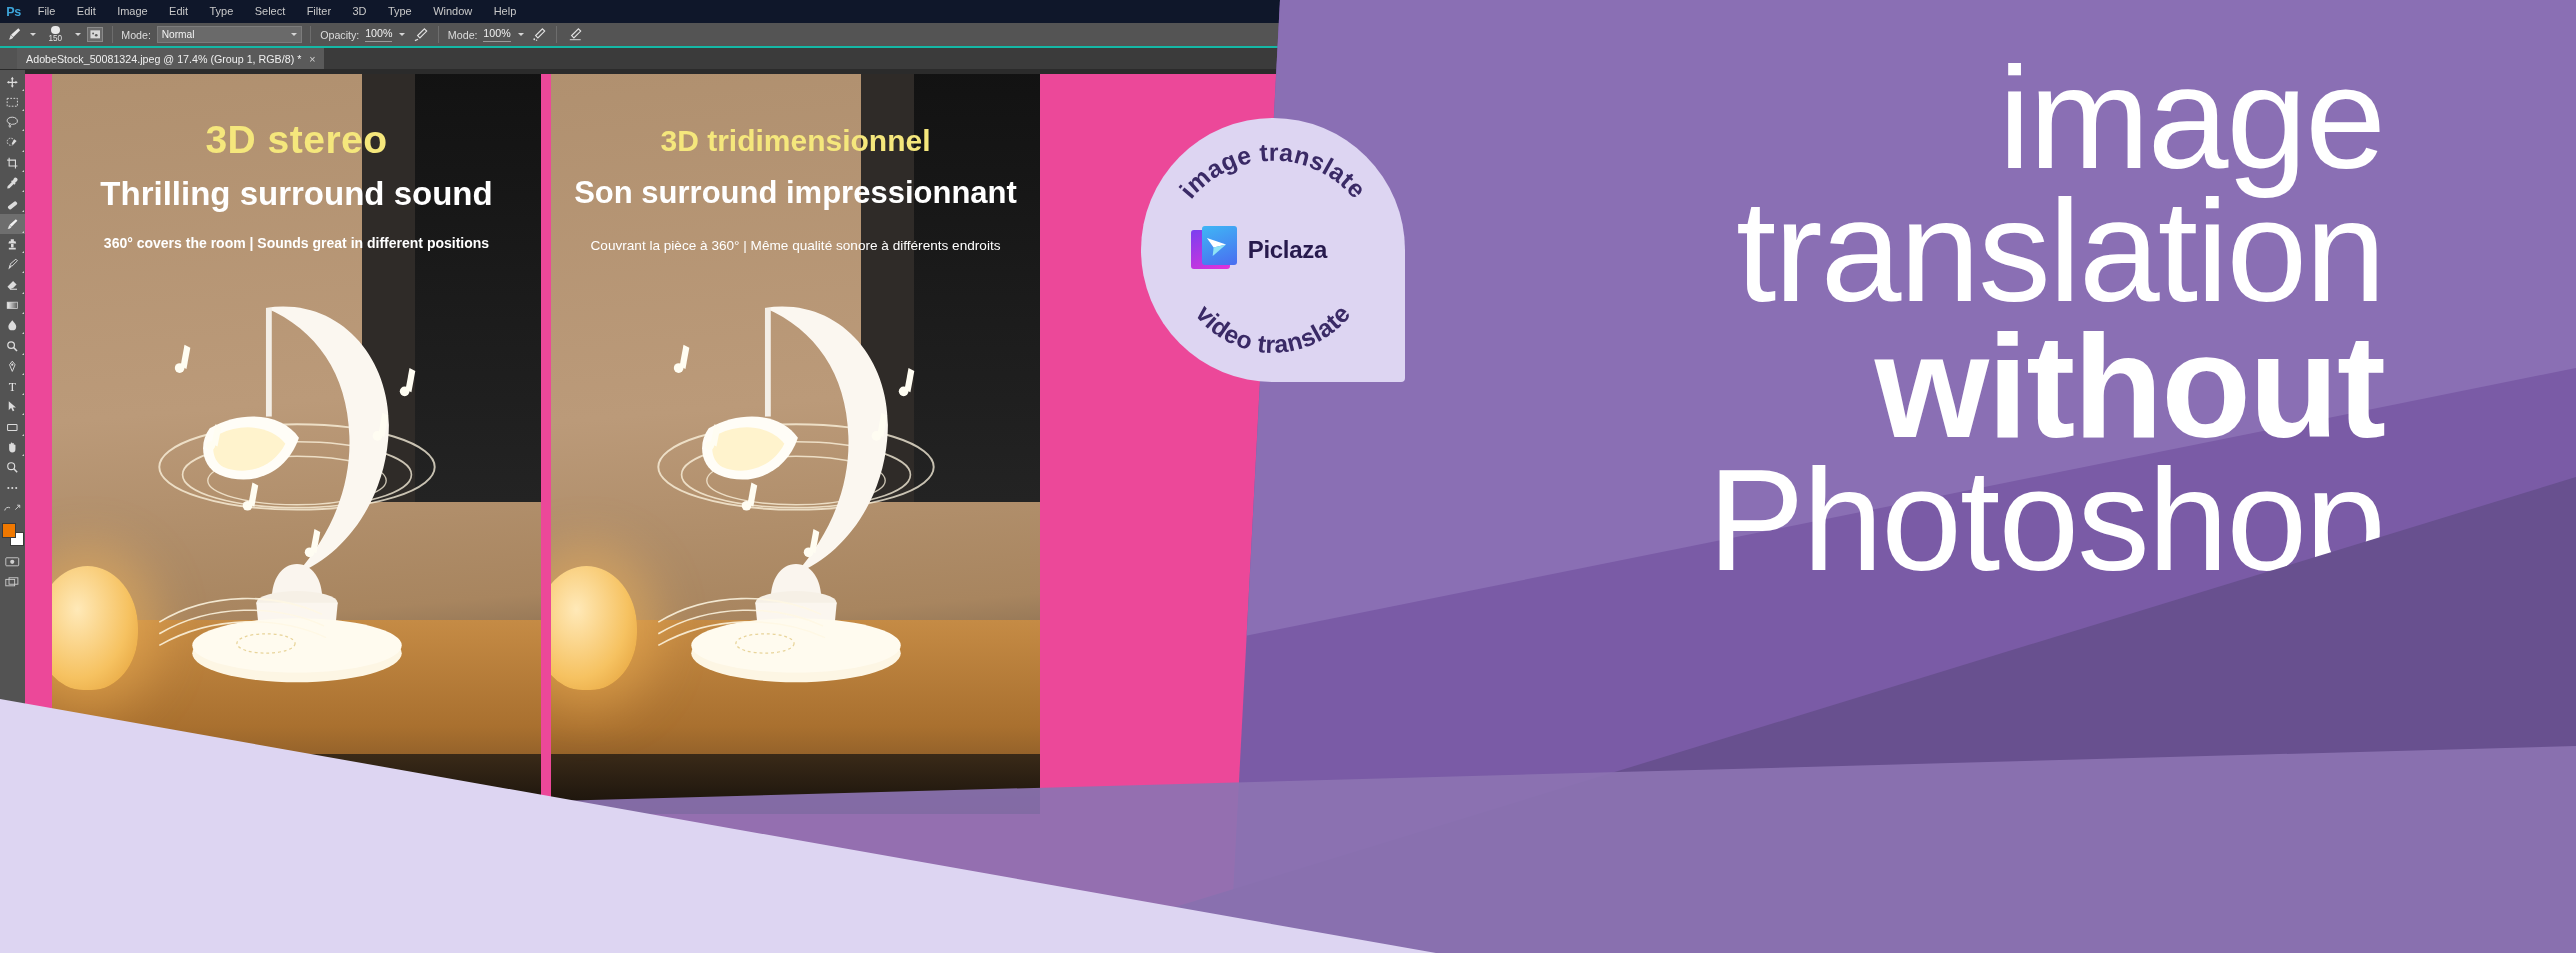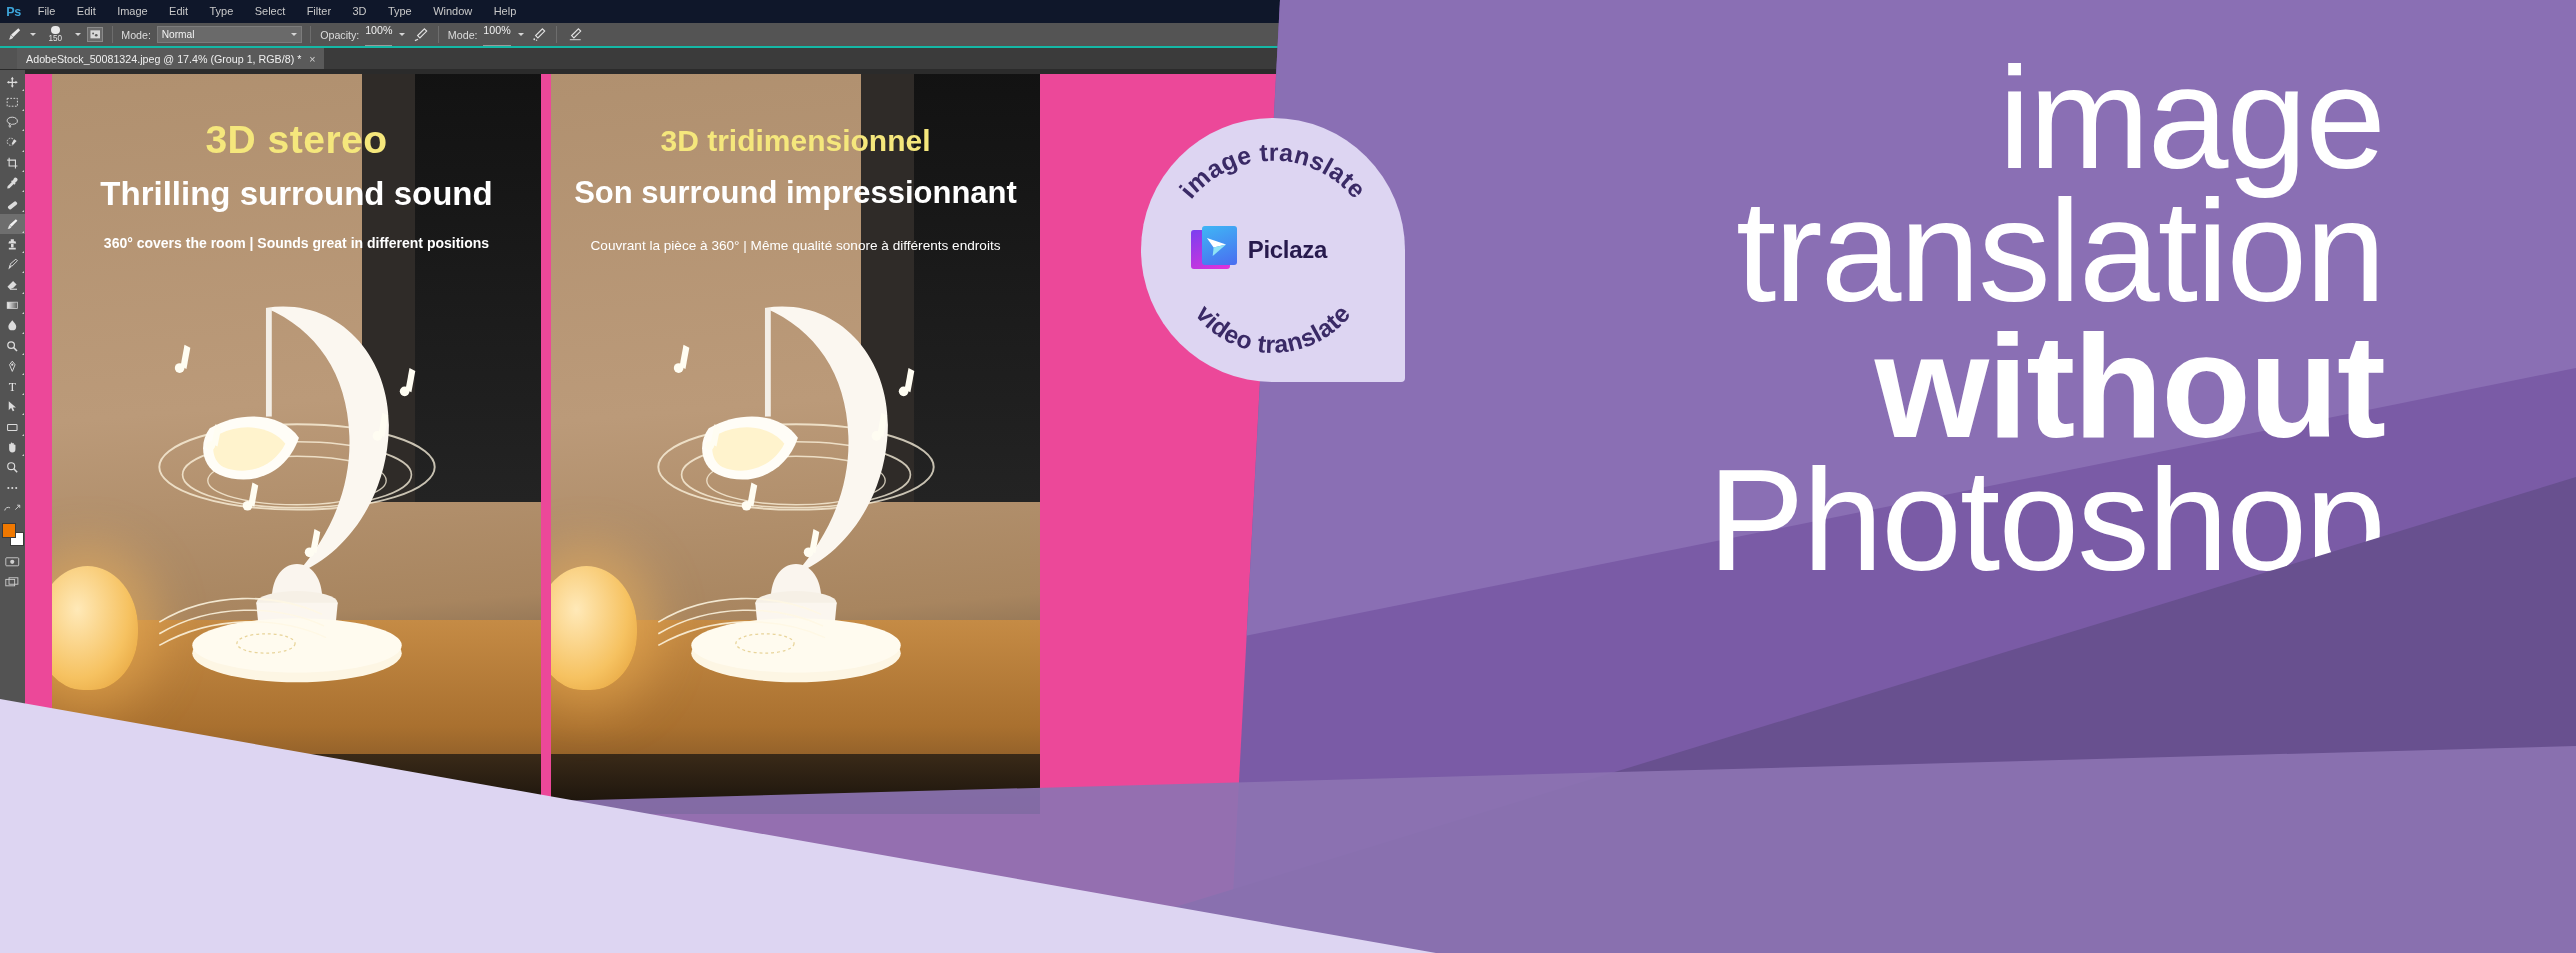--- a/index.html
+++ b/index.html
@@ -34,21 +34,21 @@
   .brush-preview { width:25px;height:19.4px;display:flex;flex-direction:column;
                    align-items:center;justify-content:center; }
   .brush-dot { width:8.7px;height:8.7px;border-radius:50%;background:#e8e8e8; }
   .brush-size { color:#e0e0e0; font-size:8.2px; line-height:7.8px; margin-top:1px; }
   .opt-icon { width:17.4px;height:17.4px;display:flex;align-items:center;
               justify-content:center;color:#e2e2e2;font-size:11.6px; }
   .mode-select { width:145px;height:16.5px;background:#6a6a6a;border:1px solid #7c7c7c;
                  display:flex;align-items:center;justify-content:space-between;
                  padding:0 3.9px; }
   .mode-select span { color:#f2f2f2; font-size:10.2px; }
-  .val-underline { border-bottom:1px solid #9a9a9a; padding-bottom:9px; }
+  .val-underline { border-bottom:1px solid #9a9a9a; padding-bottom:2px; }
   .swatch-icon { width:15.5px;height:15.5px;border:1px solid #8a8a8a;background:#6b6b6b;
                  display:flex;align-items:center;justify-content:center; }
 
   
   #ps-tabbar { position:absolute; left:0; top:48px; width:1298px; height:21px;
                background:#3b3b3b; display:flex; align-items:flex-end; }
   #tab-gap { width:17.4px; height:21px; background:#535353; }
   #ps-tab { height:21px; background:#5a5a5a; display:flex; align-items:center;
             padding:0 8.7px; gap:7.8px;justify-content:flex-end; }
   #ps-tab .tab-title { color:#efefef; font-size:10.7px; white-space:nowrap; }

